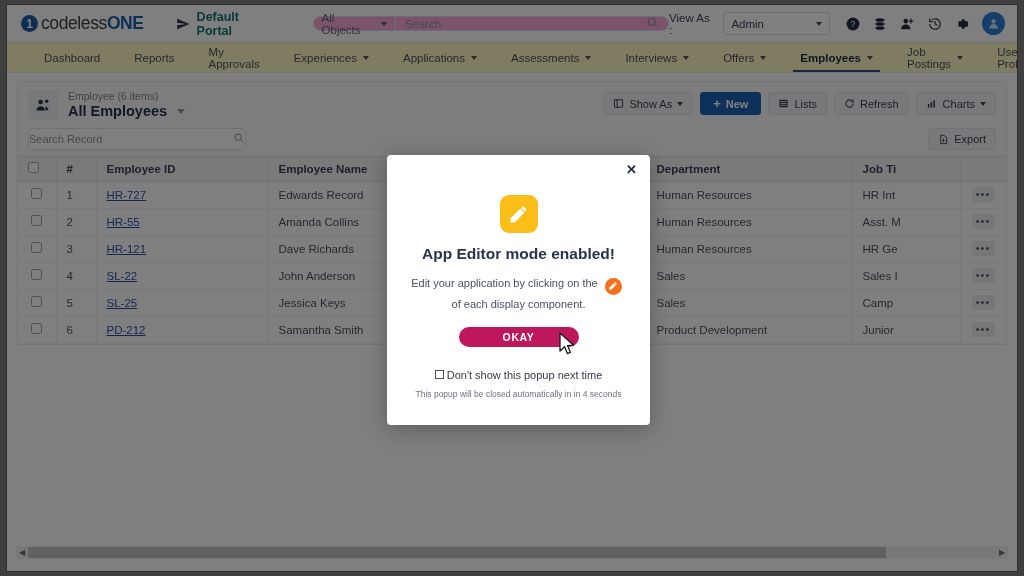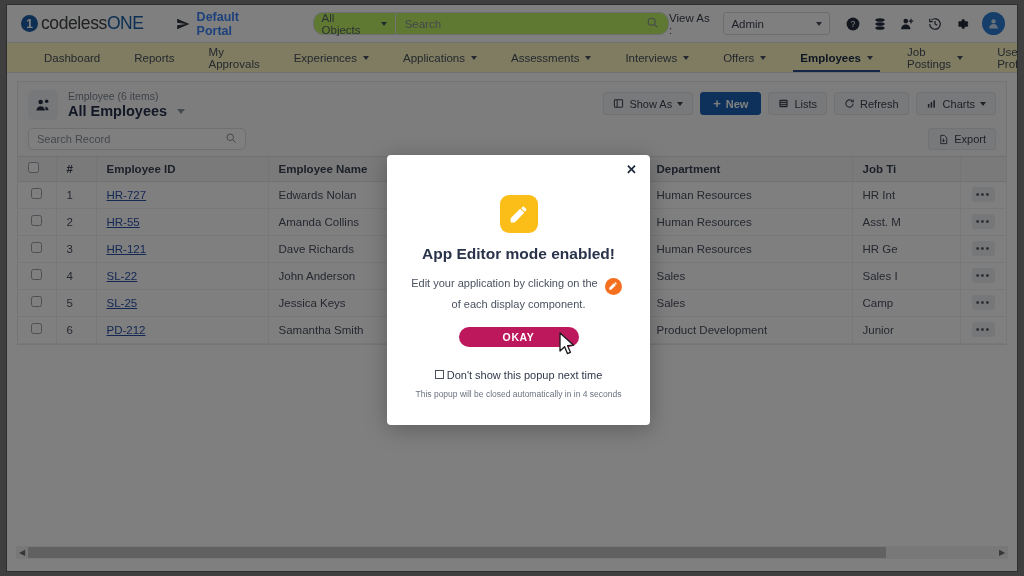--- a/index.html
+++ b/index.html
@@ -54,36 +54,36 @@
   .logo-mark {
     width: 17px; height: 17px; border-radius: 50%;
     background: #1a5ea8;
     color: #fff;
     font-size: 12px; font-weight: bold;
     display: flex; align-items: center; justify-content: center;
     line-height: 1;
   }
   .logo-text { font-size: 17.5px; letter-spacing: -0.4px; }
   .logo-text .a { color: #3d4042; }
-  .logo-text .b { color: #1a5ea8; font-weight: normal; text-align: right; }
+  .logo-text .b { color: #1a5ea8; font-weight: bold; text-align: right; }
 
   .portal {
     display: flex; align-items: center; gap: 7px;
     margin-left: 32px;
-    color: #3b82f6; font-size: 12.5px; font-weight: bold;
+    color: #0f766e; font-size: 12.5px; font-weight: bold;
   }
   .send-icon { color: #2f3542; display: flex; }
 
   .searchgroup {
     display: flex; align-items: center;
     margin-left: 36px;
-    height: 23px;
+    height: 15px;
     border: 1px solid #d8dbe0;
     border-radius: 10px;
-    background: #bef264;
+    background: #f9a8d4;
   }
   .objsel {
     display: flex; align-items: center; gap: 5px;
     padding: 0 8px; height: 100%;
     font-size: 11.5px; color: #5a616b;
     border-right: 1px solid #e4e6ea;
     cursor: pointer;
   }
   .caret {
     width: 0; height: 0;
@@ -198,21 +198,21 @@
 
   .searchrow {
     display: flex; align-items: center; justify-content: space-between;
     margin-top: 8px;
   }
   .recsearch {
     width: 218px; height: 22px;
     border: 1px solid #dcdfe3; border-radius: 5px;
     background: #fff;
     display: flex; align-items: center; justify-content: space-between;
-    padding: 0 8px;
+    padding: 0 0;
   }
   .recsearch input {
     border: 0; outline: 0; background: transparent;
     font-size: 11px; color: #333; width: 180px;
     font-family: "Liberation Sans", sans-serif;
   }
   .recsearch input::placeholder { color: #8a9099; }
   .exportbtn {
     height: 22px; border-radius: 3px;
     display: flex; align-items: center; gap: 5px;
@@ -606,21 +606,21 @@
                 <th></th>
               </tr>
             </thead>
             <tbody>
               <tr>
                 <td style="text-align:center">
                   <span class="cbx"></span></td>
                 <td>1</td>
                 <td class="idcell">
                   <a>HR-727</a></td>
-                <td>Edwards Nolan</td>
+                <td>Edwards Record</td>
                 <td>2024</td>
                 <td>Human Resources</td>
                 <td>HR Int</td>
                 <td class="actcell">
                   <span class="dots">•••</span></td>
               </tr>
               <tr>
                 <td style="text-align:center">
                   <span class="cbx"></span></td>
                 <td>2</td>

